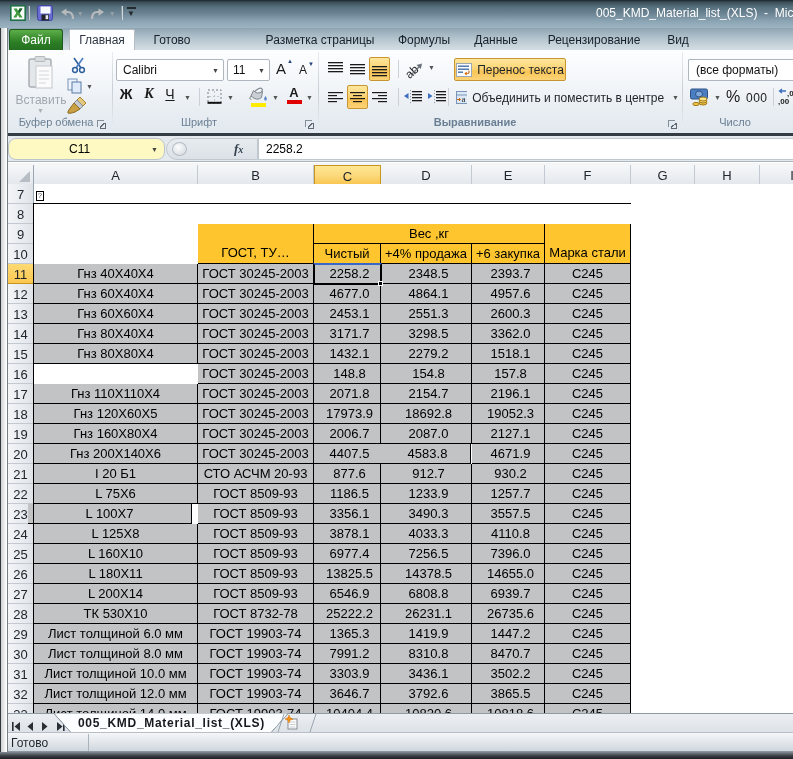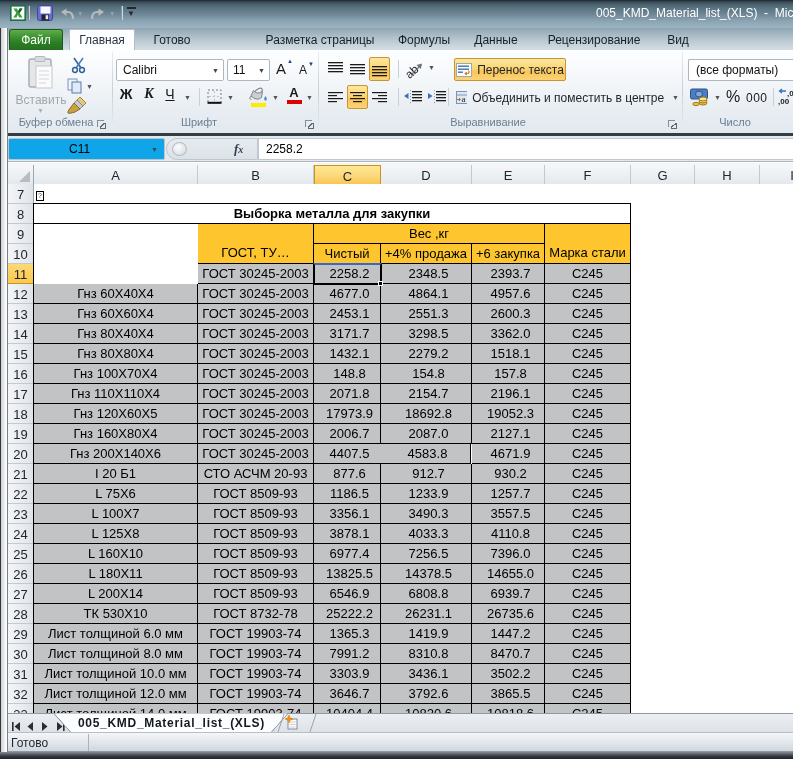--- a/index.html
+++ b/index.html
@@ -98,21 +98,21 @@
   <div class="tab" style="left:662px;width:32px;">Вид</div>
   <div class="tab" id="tab-file">Файл</div>
   <div class="tab" id="tab-home">Главная</div>
 </div>
 <div class="abs" id="ribbon">
   <div class="gsep" style="left:112px;"></div>
   <div class="gsep" style="left:318px;"></div>
   <div class="gsep" style="left:682px;"></div>
   <div class="glabel" style="left:10px;width:92px;">Буфер обмена</div>
   <div class="glabel" style="left:124px;width:150px;">Шрифт</div>
-  <div class="glabel" style="left:343px;width:290px;">Выравнивание</div>
+  <div class="glabel" style="left:330px;width:290px;font-weight:bold;">Выравнивание</div>
   <div class="glabel" style="left:690px;width:90px;">Число</div>
   <div class="launch" style="left:97px;"></div>
   <div class="launch" style="left:305px;"></div>
   <div class="launch" style="left:668px;"></div>
 <div style="position:absolute;left:26px;top:6px;width:30px;height:36px;">
 <svg width="30" height="36">
 <rect x="3" y="3" width="22" height="28" rx="2" fill="#e4e7ea" stroke="#a9aeb5" stroke-width="1.5"></rect>
 <rect x="9" y="0.5" width="10" height="5" rx="1" fill="#dadde0" stroke="#b4b9bf"></rect>
 <rect x="10" y="10" width="16" height="22" fill="#fbfbfc" stroke="#c3c7cc"></rect>
 <line x1="13" y1="15" x2="23" y2="15" stroke="#d4d7da"></line>
@@ -288,21 +288,21 @@
 <div style="position:absolute;left:726px;top:38px;font-size:16px;color:#1a1a1a;">%</div>
 <div style="position:absolute;left:746px;top:41px;font-size:12px;color:#1a1a1a;letter-spacing:0.5px;">000</div>
 <div style="position:absolute;left:773px;top:38px;width:1px;height:18px;background:#c9d0d7;"></div>
 <div style="position:absolute;left:778px;top:38px;"><svg width="20" height="18">
 <path d="M8 3 L2 3 M4 1 L1.5 3 L4 5" stroke="#3a6ec0" fill="none" stroke-width="1.3"></path>
 <text x="9" y="8" font-size="8" fill="#1a1a1a" font-weight="bold">,0</text>
 <text x="0" y="16" font-size="8" fill="#1a1a1a" font-weight="bold">,00</text>
 </svg></div>
 </div>
 <div class="abs" id="fbar">
-<div style="position:absolute;left:8px;top:2px;width:157px;height:22px;background:#0ea5e9;border:1px solid #bcc4cb;border-radius:2px;">
+<div style="position:absolute;left:8px;top:2px;width:157px;height:22px;background:#fef9c3;border:1px solid #bcc4cb;border-radius:8px;">
 <span style="position:absolute;left:60px;top:3px;font-size:12px;color:#000;">C11</span>
 <span style="position:absolute;right:6px;top:7px;font-size:7px;color:#444;">▼</span>
     </div>
 <div style="position:absolute;left:166px;top:2px;width:92px;height:22px;background:linear-gradient(#e7ebef,#dbe1e7);border:1px solid #c0c8cf;border-radius:11px 0 0 11px;">
 <div style="position:absolute;left:5px;top:3px;width:15px;height:14px;border-radius:50%;background:radial-gradient(circle at 40% 35%,#fdfdfe,#cfd6dc);border:1px solid #b5bdc5;"></div>
 <span style="position:absolute;left:67px;top:2px;font-size:13px;font-style:italic;font-weight:bold;font-family:'Liberation Serif',serif;color:#33414e;">f<span style="font-size:10px;">x</span></span>
     </div>
 <div style="position:absolute;left:258px;top:2px;width:535px;height:22px;background:#fff;border:1px solid #c0c8cf;border-right:none;">
 <span style="position:absolute;left:7px;top:3px;font-size:12px;color:#000;">2258.2</span>
     </div>
@@ -342,27 +342,27 @@
 <div class="rh" style="top:340px;">24</div>
 <div class="rh" style="top:360px;">25</div>
 <div class="rh" style="top:380px;">26</div>
 <div class="rh" style="top:400px;">27</div>
 <div class="rh" style="top:420px;">28</div>
 <div class="rh" style="top:440px;">29</div>
 <div class="rh" style="top:460px;">30</div>
 <div class="rh" style="top:480px;">31</div>
 <div class="rh" style="top:500px;">32</div>
 <div class="rh" style="top:520px;">33</div>
-<div class="tc ttl" style="left:34px;top:20px;width:597px;height:20px;">Выборка металла для закупки</div>
 <div class="tc hdr hb" style="left:198px;top:40px;width:116px;height:40px;">ГОСТ, ТУ…</div>
 <div class="tc hdr" style="left:314px;top:40px;width:231px;height:20px;">Вес ,кг</div>
 <div class="tc hdr hb" style="left:545px;top:40px;width:86px;height:40px;">Марка стали</div>
 <div class="tc hdr" style="left:314px;top:60px;width:67px;height:20px;">Чистый</div>
 <div class="tc hdr" style="left:381px;top:60px;width:91px;height:20px;">+4% продажа</div>
 <div class="tc hdr" style="left:472px;top:60px;width:73px;height:20px;">+6 закупка</div>
+<div class="tc dat" style="left:34px;top:80px;width:164px;height:20px;">Гнз 40X40X4</div>
 <div class="tc dat" style="left:198px;top:80px;width:116px;height:20px;">ГОСТ 30245-2003</div>
 <div class="tc dat num" style="left:314px;top:80px;width:67px;height:20px;">2258.2</div>
 <div class="tc dat num" style="left:381px;top:80px;width:91px;height:20px;">2348.5</div>
 <div class="tc dat num" style="left:472px;top:80px;width:73px;height:20px;">2393.7</div>
 <div class="tc dat" style="left:545px;top:80px;width:86px;height:20px;">С245</div>
 <div class="tc dat" style="left:34px;top:100px;width:164px;height:20px;">Гнз 60X40X4</div>
 <div class="tc dat" style="left:198px;top:100px;width:116px;height:20px;">ГОСТ 30245-2003</div>
 <div class="tc dat num" style="left:314px;top:100px;width:67px;height:20px;">4677.0</div>
 <div class="tc dat num" style="left:381px;top:100px;width:91px;height:20px;">4864.1</div>
 <div class="tc dat num" style="left:472px;top:100px;width:73px;height:20px;">4957.6</div>
@@ -378,21 +378,20 @@
 <div class="tc dat num" style="left:314px;top:140px;width:67px;height:20px;">3171.7</div>
 <div class="tc dat num" style="left:381px;top:140px;width:91px;height:20px;">3298.5</div>
 <div class="tc dat num" style="left:472px;top:140px;width:73px;height:20px;">3362.0</div>
 <div class="tc dat" style="left:545px;top:140px;width:86px;height:20px;">С245</div>
 <div class="tc dat" style="left:34px;top:160px;width:164px;height:20px;">Гнз 80X80X4</div>
 <div class="tc dat" style="left:198px;top:160px;width:116px;height:20px;">ГОСТ 30245-2003</div>
 <div class="tc dat num" style="left:314px;top:160px;width:67px;height:20px;">1432.1</div>
 <div class="tc dat num" style="left:381px;top:160px;width:91px;height:20px;">2279.2</div>
 <div class="tc dat num" style="left:472px;top:160px;width:73px;height:20px;">1518.1</div>
 <div class="tc dat" style="left:545px;top:160px;width:86px;height:20px;">С245</div>
-<div class="tc dat" style="left:34px;top:180px;width:164px;height:20px;">Гнз 100X70X4</div>
 <div class="tc dat" style="left:198px;top:180px;width:116px;height:20px;">ГОСТ 30245-2003</div>
 <div class="tc dat num" style="left:314px;top:180px;width:67px;height:20px;">148.8</div>
 <div class="tc dat num" style="left:381px;top:180px;width:91px;height:20px;">154.8</div>
 <div class="tc dat num" style="left:472px;top:180px;width:73px;height:20px;">157.8</div>
 <div class="tc dat" style="left:545px;top:180px;width:86px;height:20px;">С245</div>
 <div class="tc dat" style="left:34px;top:200px;width:164px;height:20px;">Гнз 110X110X4</div>
 <div class="tc dat" style="left:198px;top:200px;width:116px;height:20px;">ГОСТ 30245-2003</div>
 <div class="tc dat num" style="left:314px;top:200px;width:67px;height:20px;">2071.8</div>
 <div class="tc dat num" style="left:381px;top:200px;width:91px;height:20px;">2154.7</div>
 <div class="tc dat num" style="left:472px;top:200px;width:73px;height:20px;">2196.1</div>
@@ -420,21 +419,21 @@
 <div class="tc dat num" style="left:314px;top:280px;width:67px;height:20px;">877.6</div>
 <div class="tc dat num" style="left:381px;top:280px;width:91px;height:20px;">912.7</div>
 <div class="tc dat num" style="left:472px;top:280px;width:73px;height:20px;">930.2</div>
 <div class="tc dat" style="left:545px;top:280px;width:86px;height:20px;">С245</div>
 <div class="tc dat" style="left:34px;top:300px;width:164px;height:20px;">L 75X6</div>
 <div class="tc dat" style="left:198px;top:300px;width:116px;height:20px;">ГОСТ 8509-93</div>
 <div class="tc dat num" style="left:314px;top:300px;width:67px;height:20px;">1186.5</div>
 <div class="tc dat num" style="left:381px;top:300px;width:91px;height:20px;">1233.9</div>
 <div class="tc dat num" style="left:472px;top:300px;width:73px;height:20px;">1257.7</div>
 <div class="tc dat" style="left:545px;top:300px;width:86px;height:20px;">С245</div>
-<div class="tc dat" style="left:34px;top:320px;width:164px;height:20px;">L 100X7</div>
+<div class="tc dat" style="left:28px;top:320px;width:164px;height:20px;">L 100X7</div>
 <div class="tc dat" style="left:198px;top:320px;width:116px;height:20px;">ГОСТ 8509-93</div>
 <div class="tc dat num" style="left:314px;top:320px;width:67px;height:20px;">3356.1</div>
 <div class="tc dat num" style="left:381px;top:320px;width:91px;height:20px;">3490.3</div>
 <div class="tc dat num" style="left:472px;top:320px;width:73px;height:20px;">3557.5</div>
 <div class="tc dat" style="left:545px;top:320px;width:86px;height:20px;">С245</div>
 <div class="tc dat" style="left:34px;top:340px;width:164px;height:20px;">L 125X8</div>
 <div class="tc dat" style="left:198px;top:340px;width:116px;height:20px;">ГОСТ 8509-93</div>
 <div class="tc dat num" style="left:314px;top:340px;width:67px;height:20px;">3878.1</div>
 <div class="tc dat num" style="left:381px;top:340px;width:91px;height:20px;">4033.3</div>
 <div class="tc dat num" style="left:472px;top:340px;width:73px;height:20px;">4110.8</div>

